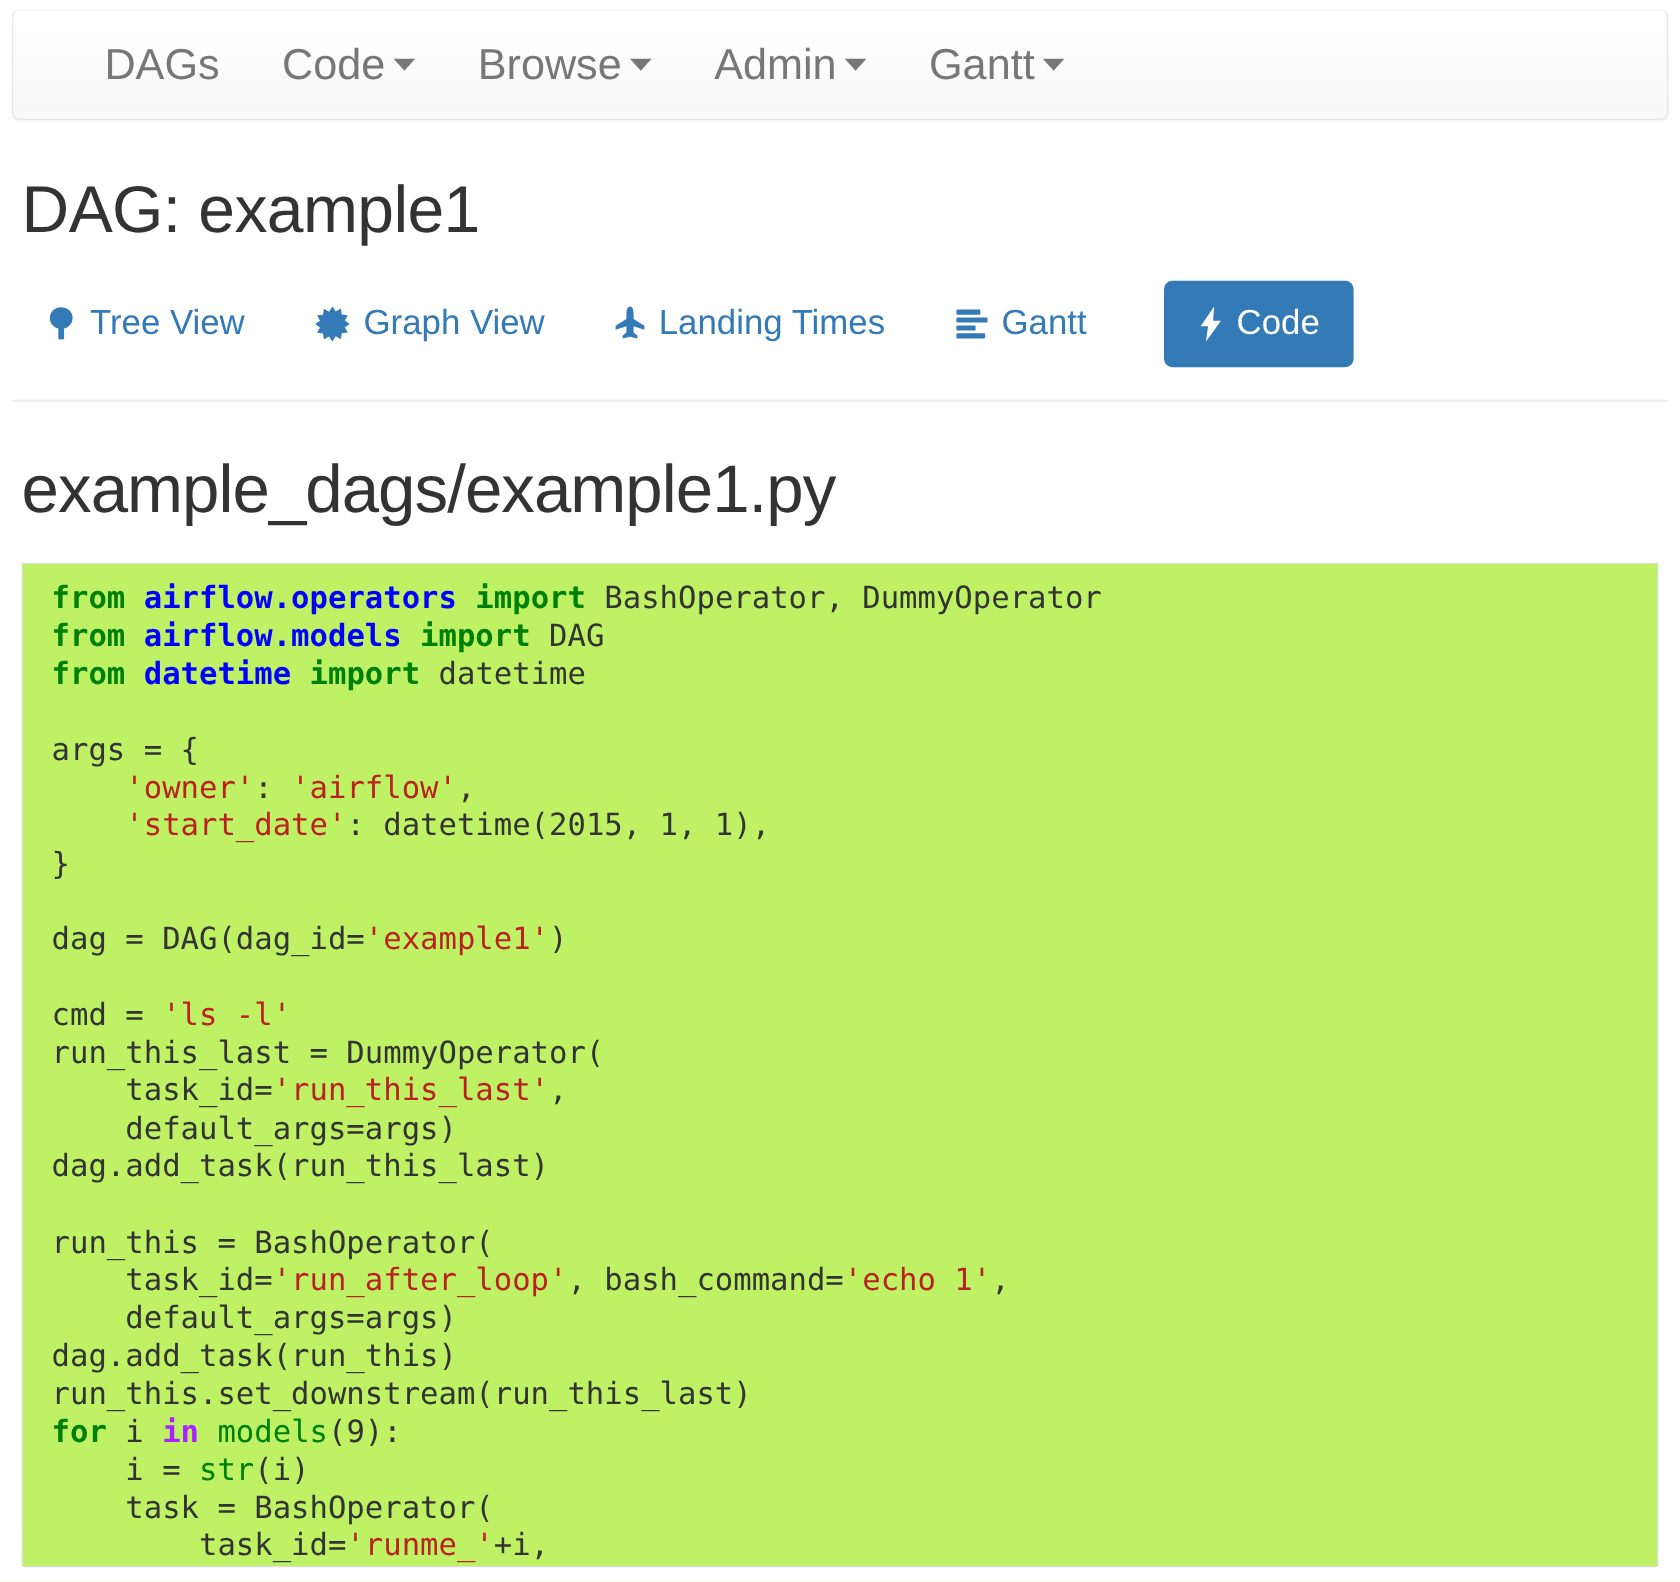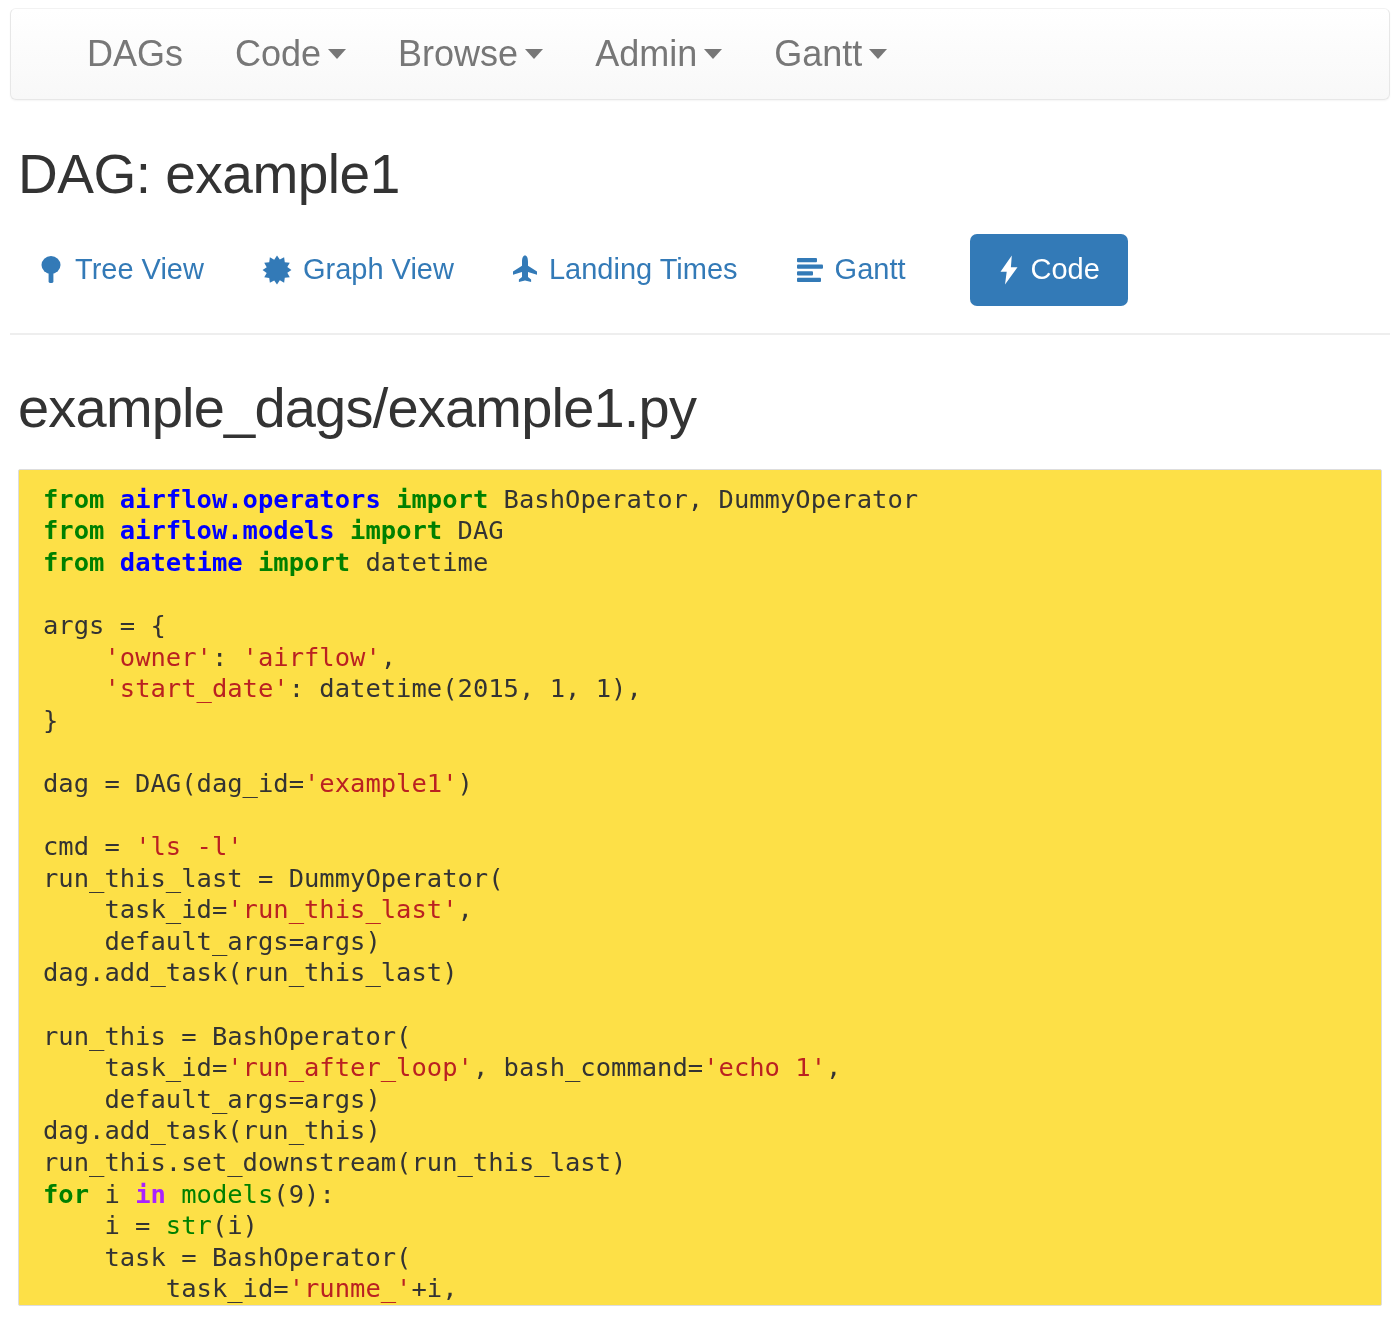--- a/index.html
+++ b/index.html
@@ -131,21 +131,21 @@
     font-weight: normal;
     color: #333333;
     margin: 44px 0 0 8px;
     letter-spacing: -0.8px;
     line-height: 1.05;
   }
 
   
   .codebox {
     margin: 31px 8px 0 8px;
-    background: #fde047;
+    background: #bef264;
     border: 1px solid #dddddd;
     border-radius: 2px;
     padding: 14px 0 0 24px;
     box-sizing: border-box;
   }
   pre.code {
     margin: 0;
     font-family: "DejaVu Sans Mono", monospace;
     font-size: 25.5px;
     line-height: 31.6px;

